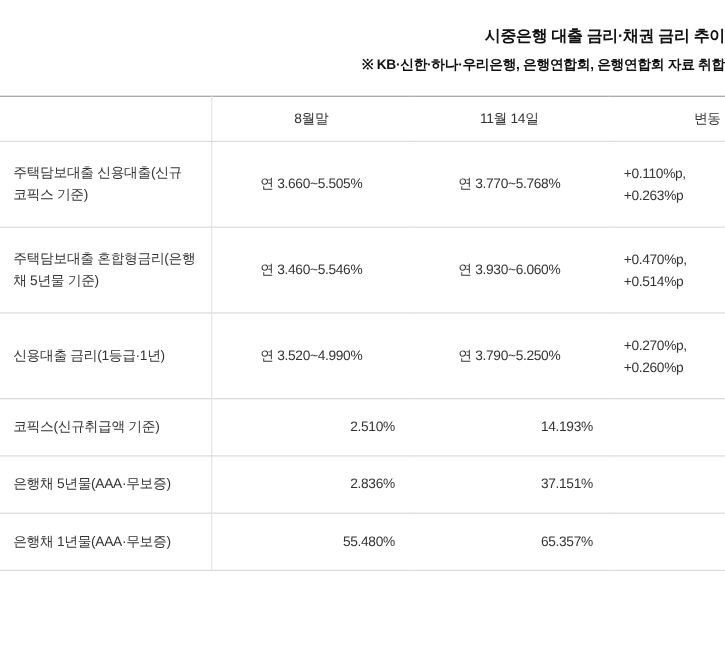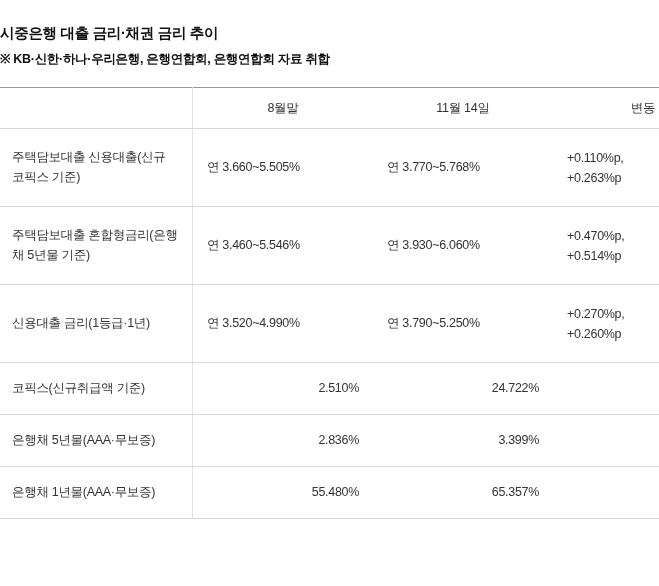--- a/index.html
+++ b/index.html
@@ -15,21 +15,21 @@
     overflow: hidden;
   }
   .page {
     width: 659px;
     height: 586px;
     box-sizing: border-box;
     padding: 0;
     position: relative;
   }
   .title-block {
-    text-align: left;
+    text-align: right;
     padding-top: 22px;
   }
   .title {
     font-size: 14.5px;
     font-weight: bold;
     color: #111111;
     letter-spacing: -0.3px;
     line-height: 1.6;
   }
   .subtitle {
@@ -88,21 +88,21 @@
     color: #333333;
     padding: 0 14px;
     line-height: 1.6;
   }
   tbody tr {
     height: 78px;
   }
   tbody tr.short {
     height: 52px;
   }
-  .al-c { }
+  .al-c { text-align: center; }
   .al-r { text-align: right; margin-left: 16px; }
   .al-l { text-align: left; }
   .chg-line { display: block; }
 </style>
 </head>
 <body>
 
 <div class="page">
 
   <div class="title-block">
@@ -143,29 +143,29 @@
           <td class="col-v al-c">연 3.520~4.990%</td>
           <td class="col-v al-c">연 3.790~5.250%</td>
           <td class="col-chg al-l">
             <span class="chg-line">+0.270%p,</span>
             <span class="chg-line">+0.260%p</span>
           </td>
         </tr>
         <tr class="short">
           <td class="col-label">코픽스(신규취급액 기준)</td>
           <td class="col-v al-r">2.510%</td>
-          <td class="col-v al-r">24.722%</td>
+          <td class="col-v al-r">14.193%</td>
           <td class="col-chg al-r">
             <span class="chg-line">+0.010%p</span>
           </td>
         </tr>
         <tr class="short">
           <td class="col-label">은행채 5년물(AAA·무보증)</td>
           <td class="col-v al-r">2.836%</td>
-          <td class="col-v al-r">3.399%</td>
+          <td class="col-v al-r">37.151%</td>
           <td class="col-chg al-r">
             <span class="chg-line">+0.563%p</span>
           </td>
         </tr>
         <tr class="short">
           <td class="col-label">은행채 1년물(AAA·무보증)</td>
           <td class="col-v al-r">55.480%</td>
           <td class="col-v al-r">65.357%</td>
           <td class="col-chg al-r">
             <span class="chg-line">+0.338%p</span>

